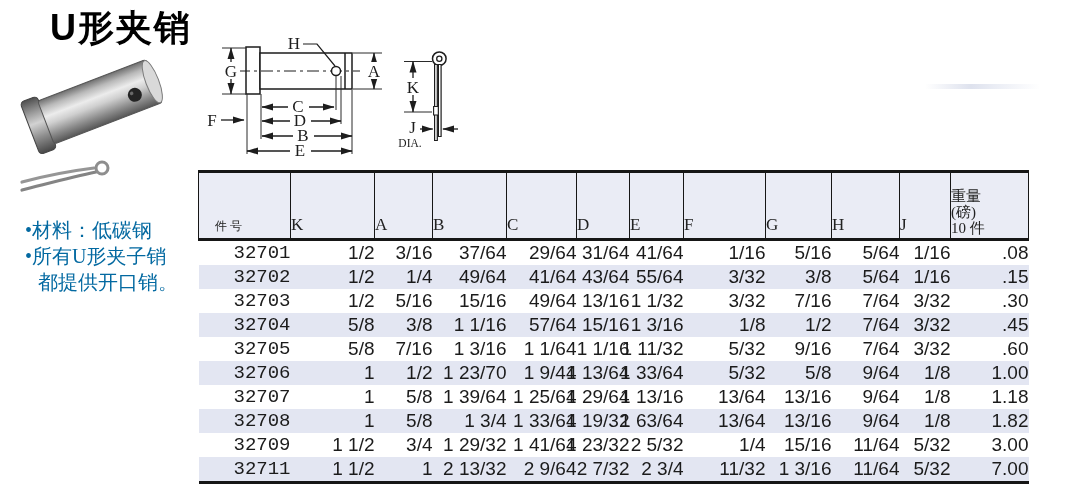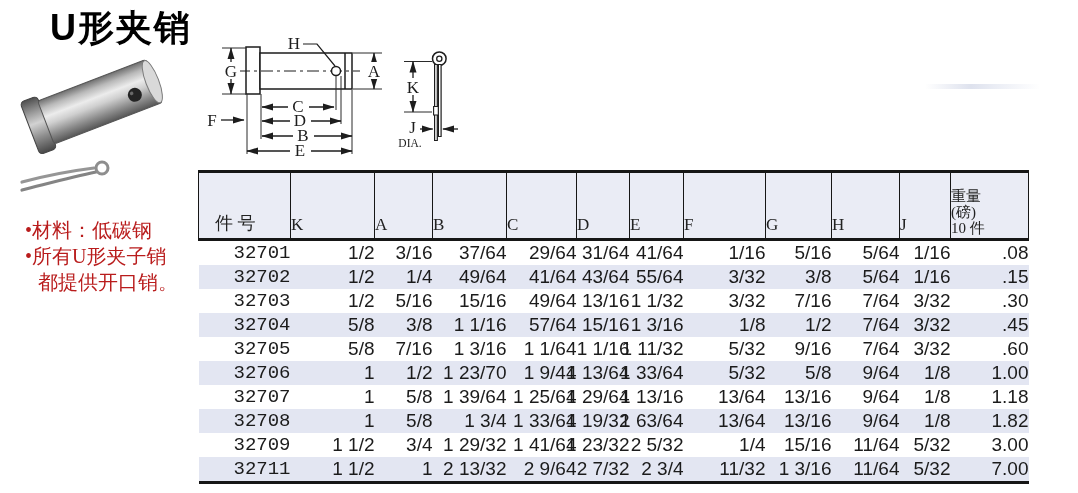--- a/index.html
+++ b/index.html
@@ -16,34 +16,34 @@
          letter-spacing:2px;color:#000;font-family:"Liberation Sans",sans-serif;}
 
   .photo{position:absolute;left:8px;top:55px;width:180px;height:155px;}
 
   .diagram{position:absolute;left:205px;top:20px;width:290px;height:155px;}
   .diagram line,.diagram polyline,.diagram rect,.diagram circle{vector-effect:non-scaling-stroke;}
   .dim-label{font-family:"Liberation Serif",serif;font-size:17px;fill:#1d1d1d;}
   .dim-label-small{font-family:"Liberation Serif",serif;font-size:11.5px;fill:#1d1d1d;}
 
   .bullets{position:absolute;left:25px;top:217px;font-size:20px;line-height:26px;
-           font-family:"Liberation Serif",serif;color:#b91c1c;}
+           font-family:"Liberation Serif",serif;color:#0369a1;}
   .bullets .cont{padding-left:13px;}
 
   .artifact{position:absolute;left:925px;top:84px;width:115px;height:5px;opacity:.65;
             background:linear-gradient(90deg,transparent,#ccd2e4 40%,#dfe3ef 60%,transparent);}
 
   table.spec{position:absolute;left:198px;top:170px;width:830px;border-collapse:collapse;
              table-layout:fixed;border-top:3px solid var(--border);
              border-bottom:3px solid var(--border);}
   table.spec th{background:var(--header-bg);border-left:1px solid var(--border);
              border-right:1px solid var(--border);border-bottom:3px solid var(--border);
              height:62px;vertical-align:bottom;font-family:"Liberation Serif",serif;
              font-weight:normal;font-size:17px;text-align:left;padding:0 0 3px 0;color:#222;}
-  table.spec th.c0{text-align:left;padding-left:16px;font-size:18px;}
+  table.spec th.c0{text-align:left;padding-left:16px;font-size:12px;}
   table.spec th.c11{font-size:15px;line-height:16px;padding-bottom:2px;font-family:"Liberation Serif",serif;}
   table.spec tbody tr{height:24px;}
   table.spec tbody tr:nth-child(even){background:var(--row-alt);}
   table.spec td{padding:0;height:24px;white-space:nowrap;font-size:19px;overflow:visible;}
   table.spec td .v{float:right;line-height:24px;white-space:nowrap;}
   td.c0{font-size:20px;font-family:Liberation Mono, monospace;}
   td.c0{padding-right:1px;}  td.c1{padding-right:24px;} td.c2{padding-right:25px;}
   td.c3{padding-right:6px;}  td.c4{padding-right:6px;}  td.c5{padding-right:1px;}
   td.c6{padding-right:0;}    td.c7{padding-right:14px;} td.c8{padding-right:9px;}
   td.c9{padding-right:10px;} td.c10{padding-right:5px;} td.c11{padding-right:8px;}

